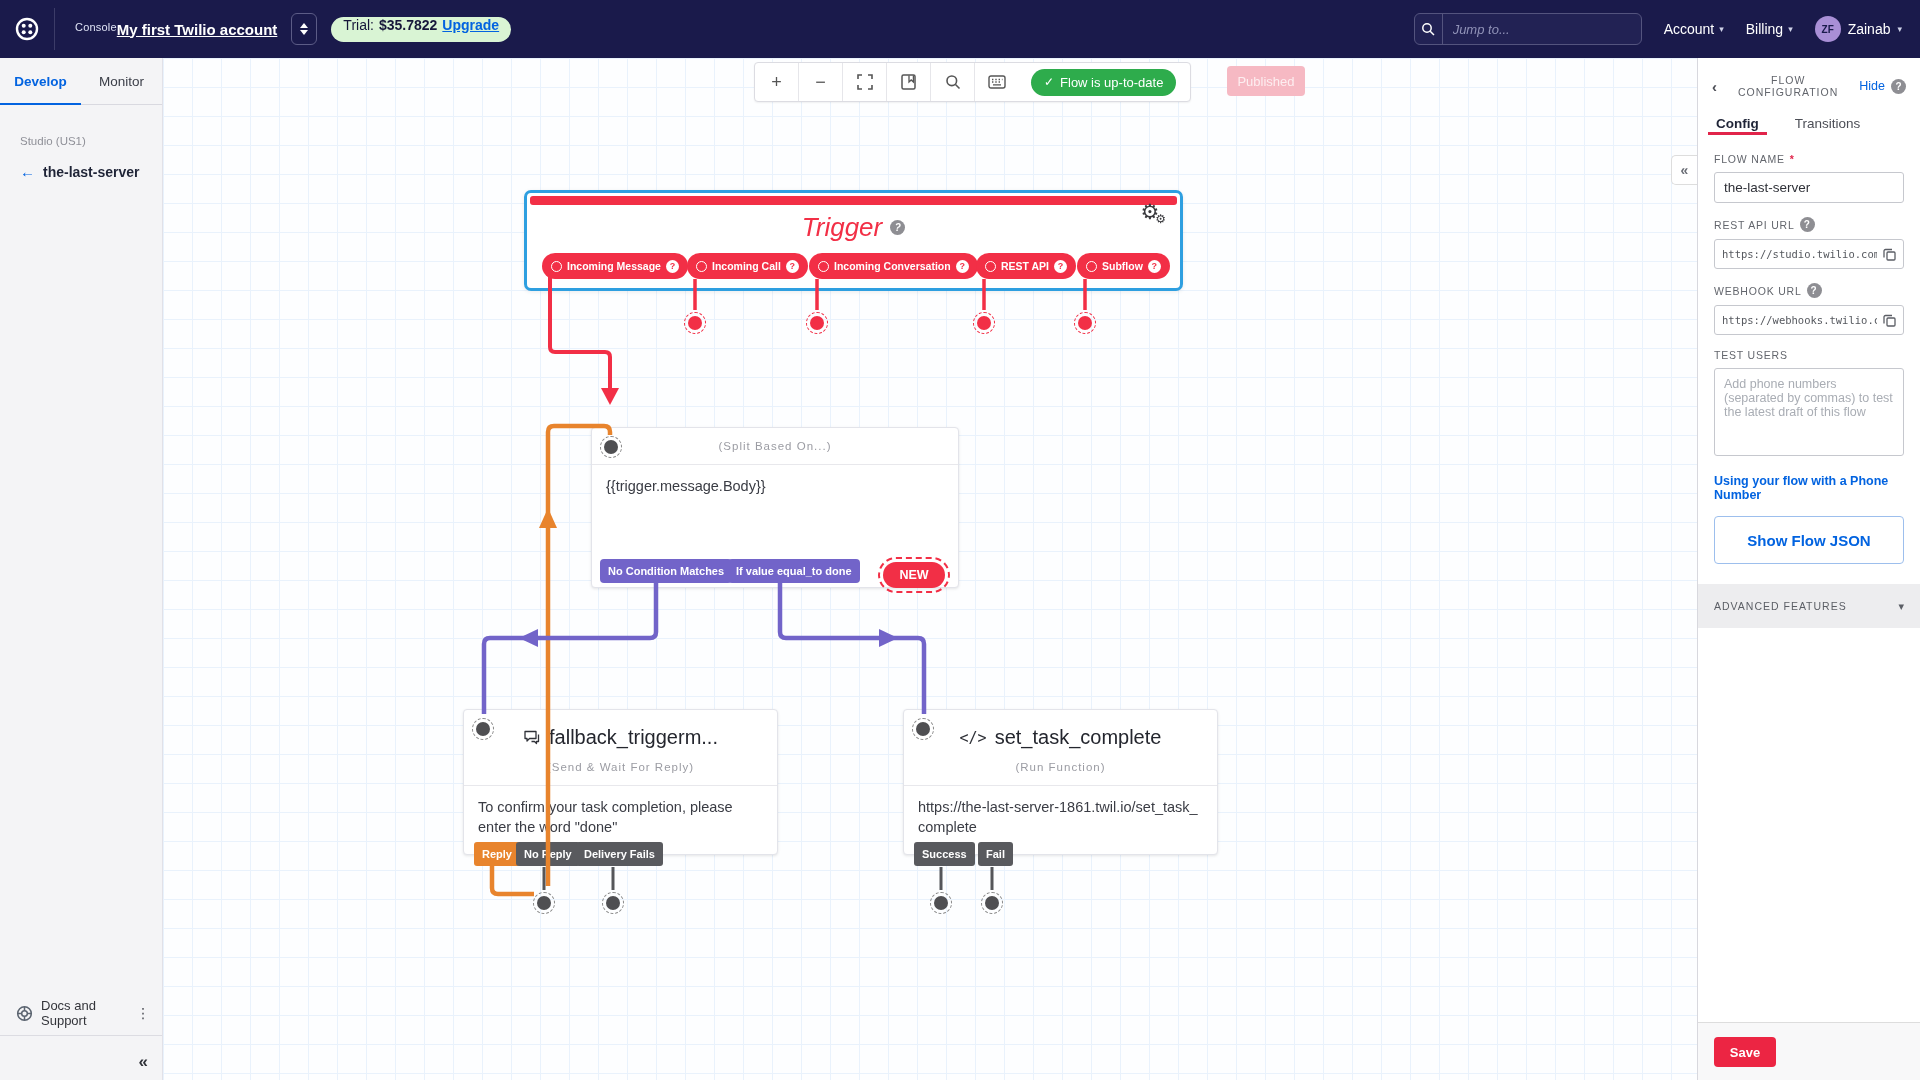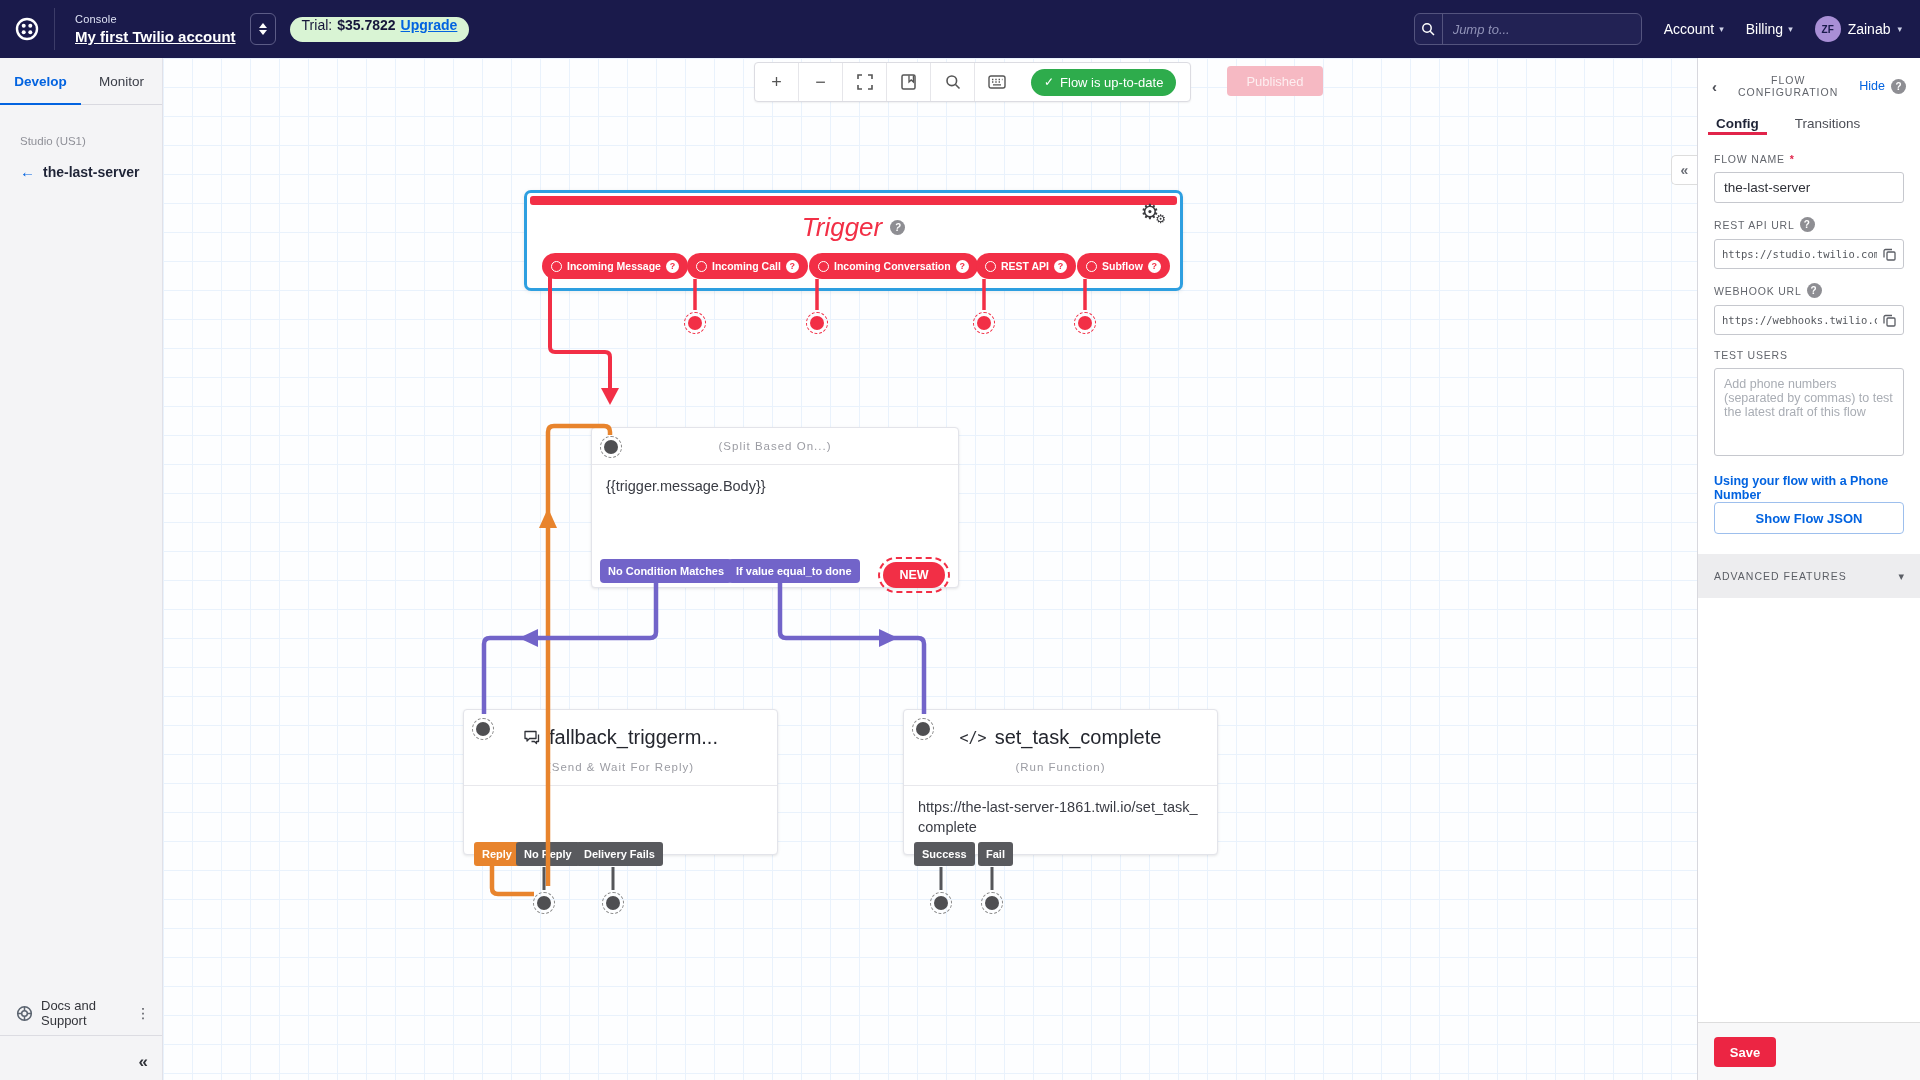--- a/index.html
+++ b/index.html
@@ -3,21 +3,21 @@
 <meta charset="utf-8">
 <style>
   * { margin:0; padding:0; box-sizing:border-box; }
   html,body { width:1920px; height:1080px; overflow:hidden; }
   body { font-family:"Liberation Sans", sans-serif; background:#fff; position:relative; color:#1f2437; }
 
   
   .navbar { position:absolute; left:0; top:0; width:1920px; height:58px; background:#1a1a4b; display:flex; align-items:center; z-index:50; }
   .nav-logo { width:54px; height:58px; display:flex; align-items:center; justify-content:center; }
   .nav-left { display:flex; align-items:center; gap:14px; border-left:1px solid #3c3c68; height:42px; padding-left:20px; }
-  .acct-block { display:flex; flex-direction:column; justify-content:center; }
+  .acct-block { display:flex; flex-direction:row; justify-content:center; }
   .console-lbl { font-size:11px; color:#dfe3f5; letter-spacing:.2px; margin-bottom:3px; }
   .acct-name { font-size:15px; font-weight:bold; color:#fff; text-decoration:underline; cursor:pointer; }
   .stepper { width:26px; height:32px; border:1px solid #5c5c86; border-radius:6px; display:flex; flex-direction:column; align-items:center; justify-content:center; gap:2px; cursor:pointer; }
   .caret-up, .caret-dn { width:0; height:0; border-left:4px solid transparent; border-right:4px solid transparent; }
   .caret-up { border-bottom:5px solid #fff; }
   .caret-dn { border-top:5px solid #fff; }
   .trial-pill { height:25px; background:#d9f4d4; border-radius:13px; display:flex; align-items:flex-start; gap:5px; padding:0 12px; font-size:14px; color:#16163a; white-space:nowrap; }
   .trial-amt { font-weight:bold; }
   .upgrade-link { color:#0263e0; text-decoration:underline; font-weight:bold; cursor:pointer; }
   .nav-right { margin-left:auto; display:flex; align-items:center; gap:22px; padding-right:18px; }
@@ -57,21 +57,21 @@
       linear-gradient(90deg, #e9f2fc 1px, transparent 1px),
       linear-gradient(#d8e8f8 1px, transparent 1px),
       linear-gradient(90deg, #d8e8f8 1px, transparent 1px);
     background-size:29px 29px, 29px 29px, 145px 145px, 145px 145px; }
 
   .flow-toolbar { position:absolute; left:591px; top:4px; height:40px; background:#fff; border:1px solid #dcdce2; border-radius:4px; display:flex; align-items:center; box-shadow:0 1px 2px rgba(0,0,0,.06); z-index:5; }
   .tool-btn { width:44px; height:100%; display:flex; align-items:center; justify-content:center; border-right:1px solid #e6e6ea; cursor:pointer; color:#555; font-size:18px; }
   .tool-btn svg { display:block; }
   .status-pill { margin:0 14px 0 12px; height:27px; background:#2eac4c; border-radius:14px; color:#fff; font-size:13px; display:flex; align-items:center; gap:6px; padding:0 13px; white-space:nowrap; }
   .check-glyph { font-size:12px; }
-  .published-btn { position:absolute; left:1064px; top:8px; width:96px; height:30px; background:#f6b9c3; color:#fdeef0; border:none; border-radius:4px; font-size:13px; font-family:"Liberation Sans",sans-serif; cursor:default; z-index:5; }
+  .published-btn { position:absolute; left:1064px; top:8px; width:78px; height:30px; background:#f6b9c3; color:#fdeef0; border:none; border-radius:4px; font-size:13px; font-family:"Liberation Sans",sans-serif; cursor:default; z-index:5; }
 
   .panel-collapse-tab { position:absolute; left:1508px; top:97px; width:26px; height:30px; background:#fff; border:1px solid #ddd; border-right:none; border-radius:5px 0 0 5px; display:flex; align-items:center; justify-content:center; color:#6b6e76; font-size:14px; font-weight:bold; cursor:pointer; z-index:5; }
 
   
   .connector-layer { position:absolute; inset:0; z-index:3; pointer-events:none; }
 
   
   .dot { position:absolute; width:22px; height:22px; border:1px dashed #8a8a8a; border-radius:50%; z-index:4; }
   .dot::after { content:""; position:absolute; inset:3px; border-radius:50%; background:#4f4f52; }
   .dot.red { border-color:#f22f46; }
@@ -119,21 +119,21 @@
   .panel-body { padding:18px 16px 0 16px; }
   .f-label { display:flex; align-items:center; gap:5px; font-size:10.5px; color:#63666d; letter-spacing:.8px; margin-bottom:7px; }
   .req { color:#e1244a; font-weight:bold; }
   .f-input { width:100%; height:31px; border:1px solid #c6c8ce; border-radius:3px; font-size:13.5px; color:#2f3138; padding:0 9px; font-family:"Liberation Sans",sans-serif; outline:none; background:#fff; }
   .input-copy { display:flex; align-items:center; gap:6px; border:1px solid #c6c8ce; border-radius:3px; height:30px; padding:0 7px; margin-bottom:14px; background:#fff; }
   .input-copy input { flex:1; border:none; outline:none; font-family:"DejaVu Sans Mono",monospace; font-size:10.5px; color:#55585e; white-space:nowrap; overflow:hidden; background:transparent; }
   .copy-btn { flex:0 0 auto; cursor:pointer; display:flex; }
   .f-textarea { width:100%; height:88px; border:1px solid #c6c8ce; border-radius:3px; font-size:12.5px; color:#55585e; padding:8px 9px; resize:none; font-family:"Liberation Sans",sans-serif; outline:none; }
   .f-textarea::placeholder { color:#a9adb4; }
   .phone-link { display:block; margin-top:14px; font-size:12.5px; font-weight:bold; color:#0263e0; cursor:pointer; }
-  .show-json-btn { width:100%; height:32px; background:#fff; border:1px solid #9dbfed; border-radius:4px; color:#0263e0; font-size:13px; font-weight:bold; cursor:pointer; font-family:"Liberation Sans",sans-serif; }
+  .show-json-btn { margin-top:14px; width:100%; height:48px; background:#fff; border:1px solid #9dbfed; border-radius:4px; color:#0263e0; font-size:15px; font-weight:bold; cursor:pointer; font-family:"Liberation Sans",sans-serif; }
   .adv-band { margin-top:20px; height:44px; background:#ededef; display:flex; align-items:center; justify-content:space-between; padding:0 16px; cursor:pointer; }
   .adv-lbl { font-size:10.5px; color:#5b5e65; letter-spacing:1px; }
   .adv-chev { color:#5b5e65; font-size:11px; }
   .panel-foot { position:absolute; left:0; right:0; bottom:0; height:58px; background:#f8f8f9; border-top:1px solid #ddd; }
   .save-btn { position:absolute; left:16px; top:14px; width:62px; height:30px; background:#ec2543; border:none; border-radius:4px; color:#fff; font-size:13px; font-weight:bold; cursor:pointer; font-family:"Liberation Sans",sans-serif; }
 
   .mb14 { margin-bottom:14px; }
 </style>
 </head>
 <body>
@@ -328,20 +328,21 @@
     <span class="dot" style="left:8px; top:8px; z-index:5"></span>
     <div class="w-title-row">
       <svg width="18" height="15" viewBox="0 0 18 15" fill="none">
           <path d="M2 1.5 H13 V8.5 H6.5 L4 11 V8.5 H2 Z" stroke="#2f3138" stroke-width="1.3" stroke-linejoin="round"></path>
           <path d="M15.5 4.5 V11.5 H13.5 V13.5 L11.5 11.5 H8.5" stroke="#2f3138" stroke-width="1.3" stroke-linejoin="round"></path>
         </svg>
       <span class="w-title">fallback_triggerm...</span>
     </div>
     <div class="w-sub">(Send &amp; Wait For Reply)</div>
     <div class="w-div"></div>
+    <div class="w-body">To confirm your task completion, please enter the word "done"</div>
     <button class="tbtn orange" style="left:10px; bottom:-12px">Reply</button>
     <button class="tbtn gray" style="left:52px; bottom:-12px">No Reply</button>
     <button class="tbtn gray" style="left:112px; bottom:-12px">Delivery Fails</button>
   </section>
 
   <section class="wcard" style="left:740px; top:651px; width:315px; height:146px">
     <span class="dot" style="left:8px; top:8px; z-index:5"></span>
     <div class="w-title-row">
       <span class="code-glyph">&lt;/&gt;</span>
       <span class="w-title">set_task_complete</span>

